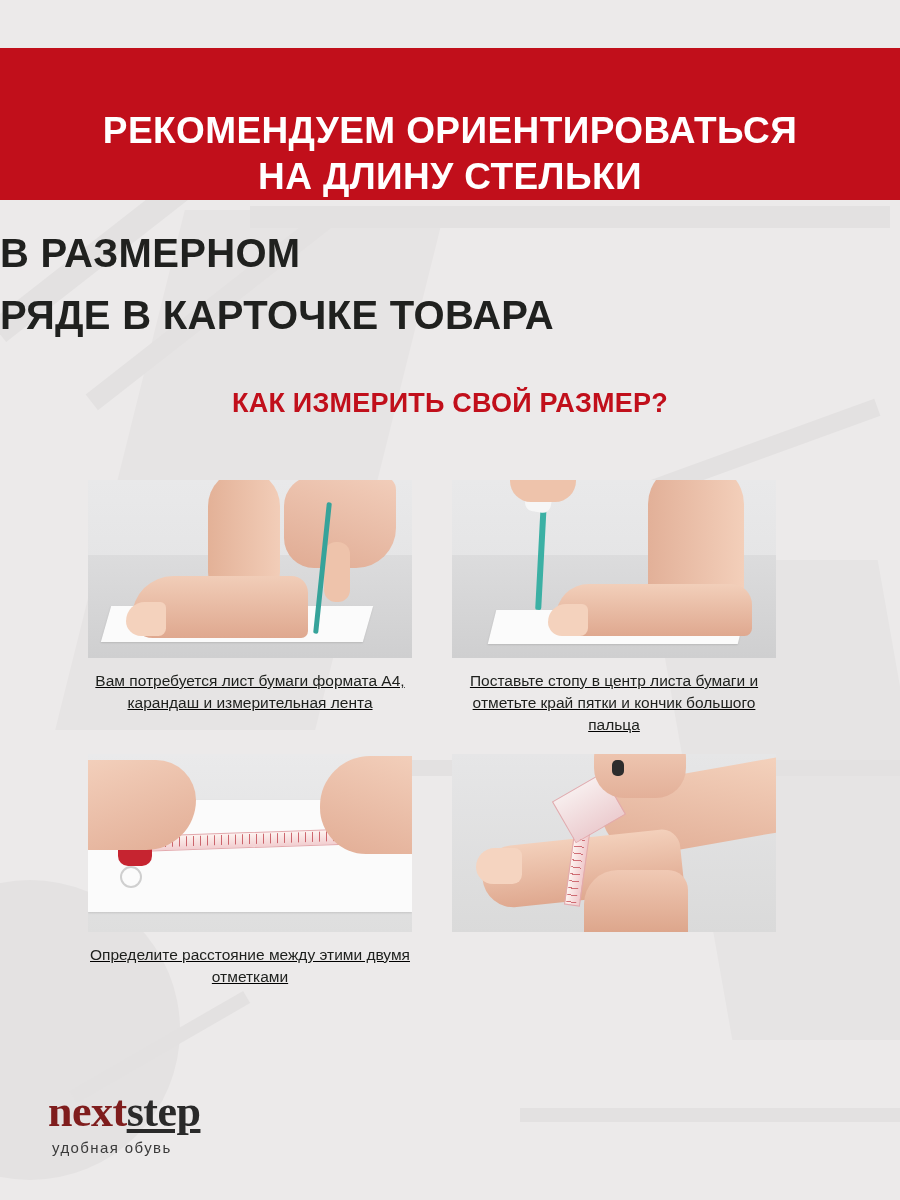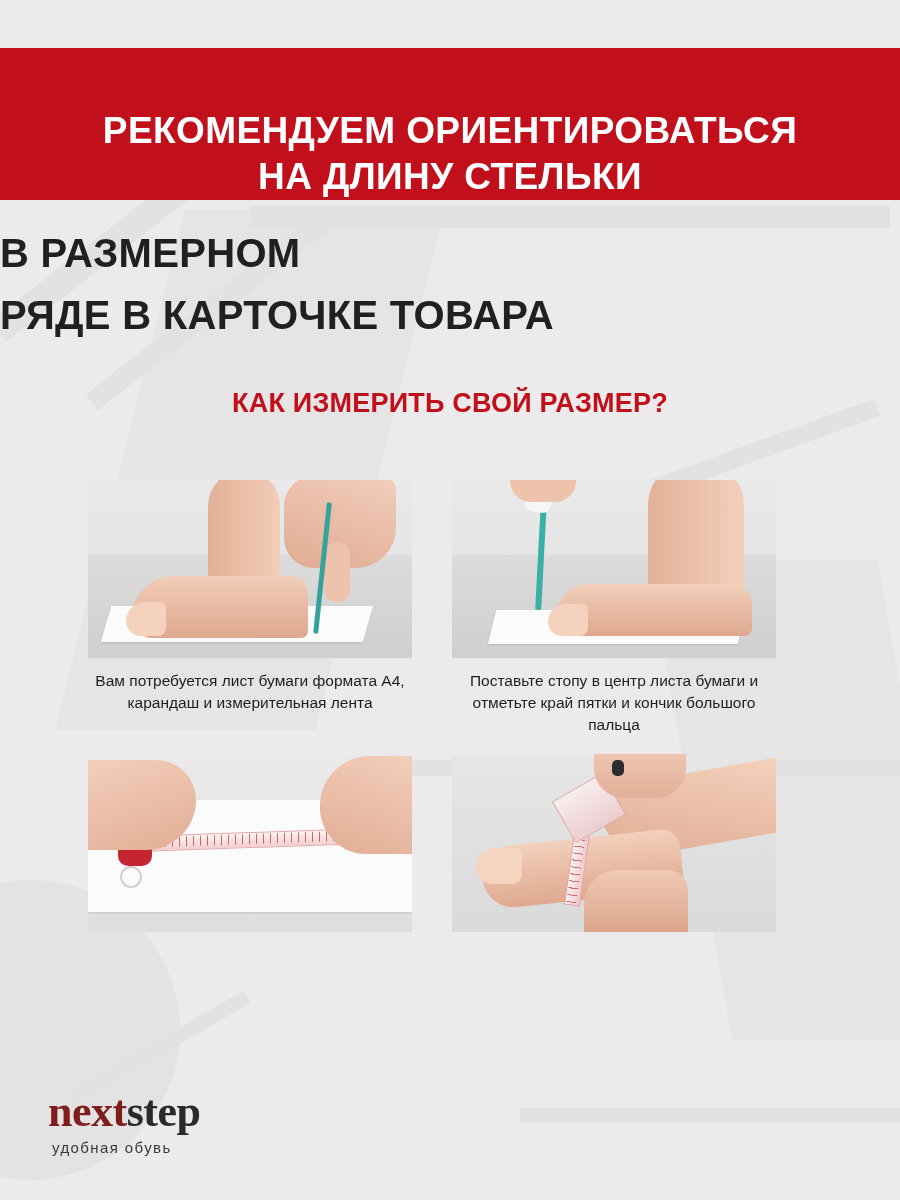--- a/index.html
+++ b/index.html
@@ -92,20 +92,21 @@
     position: absolute;
     left: 88px;
     top: 480px;
     width: 728px;
     display: flex;
     flex-wrap: wrap;
     gap: 18px 40px;
   }
   .step {
     width: 324px;
+    text-decoration: underline;
   }
   .photo {
     width: 324px;
     height: 178px;
     position: relative;
     overflow: hidden;
     background: #dcdcdc;
   }
   .caption {
     margin-top: 12px;
@@ -233,20 +234,21 @@
 
         <div style="position:absolute; left:56px; top:78px; width:214px; height:14px; background:linear-gradient(180deg,#fdf3f0,#f2ced0); border:1px solid #e3a9ad; transform:rotate(-2deg);"></div>
         <div style="position:absolute; left:56px; top:80px; width:214px; height:10px; background:repeating-linear-gradient(90deg, rgba(190,60,70,0.75) 0 1px, transparent 1px 7px); transform:rotate(-2deg);"></div>
         <div style="position:absolute; left:30px; top:86px; width:34px; height:26px; background:#c62430; border-radius:8px 4px 10px 10px;"></div>
         <div style="position:absolute; left:32px; top:112px; width:18px; height:18px; border:2px solid #cfcfcf; border-radius:50%;"></div>
 
         <div class="skin" style="left:-10px; top:6px; width:118px; height:90px; border-radius:0 40px 50px 0; background:linear-gradient(160deg,#f3d0bc,#e2ad95);"></div>
         <div class="skin" style="left:232px; top:2px; width:110px; height:98px; border-radius:50px 0 0 46px; background:linear-gradient(200deg,#f3d0bc,#e2ad95);"></div>
       </div>
     </div>
+    <div class="caption">Определите расстояние между этими двумя отметками</div>
   </div>
 
   <div class="step">
     <div class="photo">
       <div class="scene" style="background:linear-gradient(180deg,#e6e6e7 0%,#dadada 100%);">
         <div class="skin" style="left:150px; top:18px; width:190px; height:74px; border-radius:40px 0 0 60px; background:linear-gradient(200deg,#f4d2bd,#e0ab93); transform:rotate(-10deg);"></div>
         <div class="skin" style="left:30px; top:84px; width:200px; height:62px; border-radius:40px 24px 16px 40px; background:linear-gradient(180deg,#f3d0bb,#dfa88f); transform:rotate(-6deg);"></div>
         <div class="skin" style="left:24px; top:94px; width:46px; height:36px; border-radius:20px 8px 10px 18px; background:#f5d4c0;"></div>
 
         <div style="position:absolute; left:118px; top:64px; width:14px; height:86px; background:linear-gradient(90deg,#fdf3f0,#f0c9cc); border:1px solid #e3a9ad; transform:rotate(8deg);"></div>

